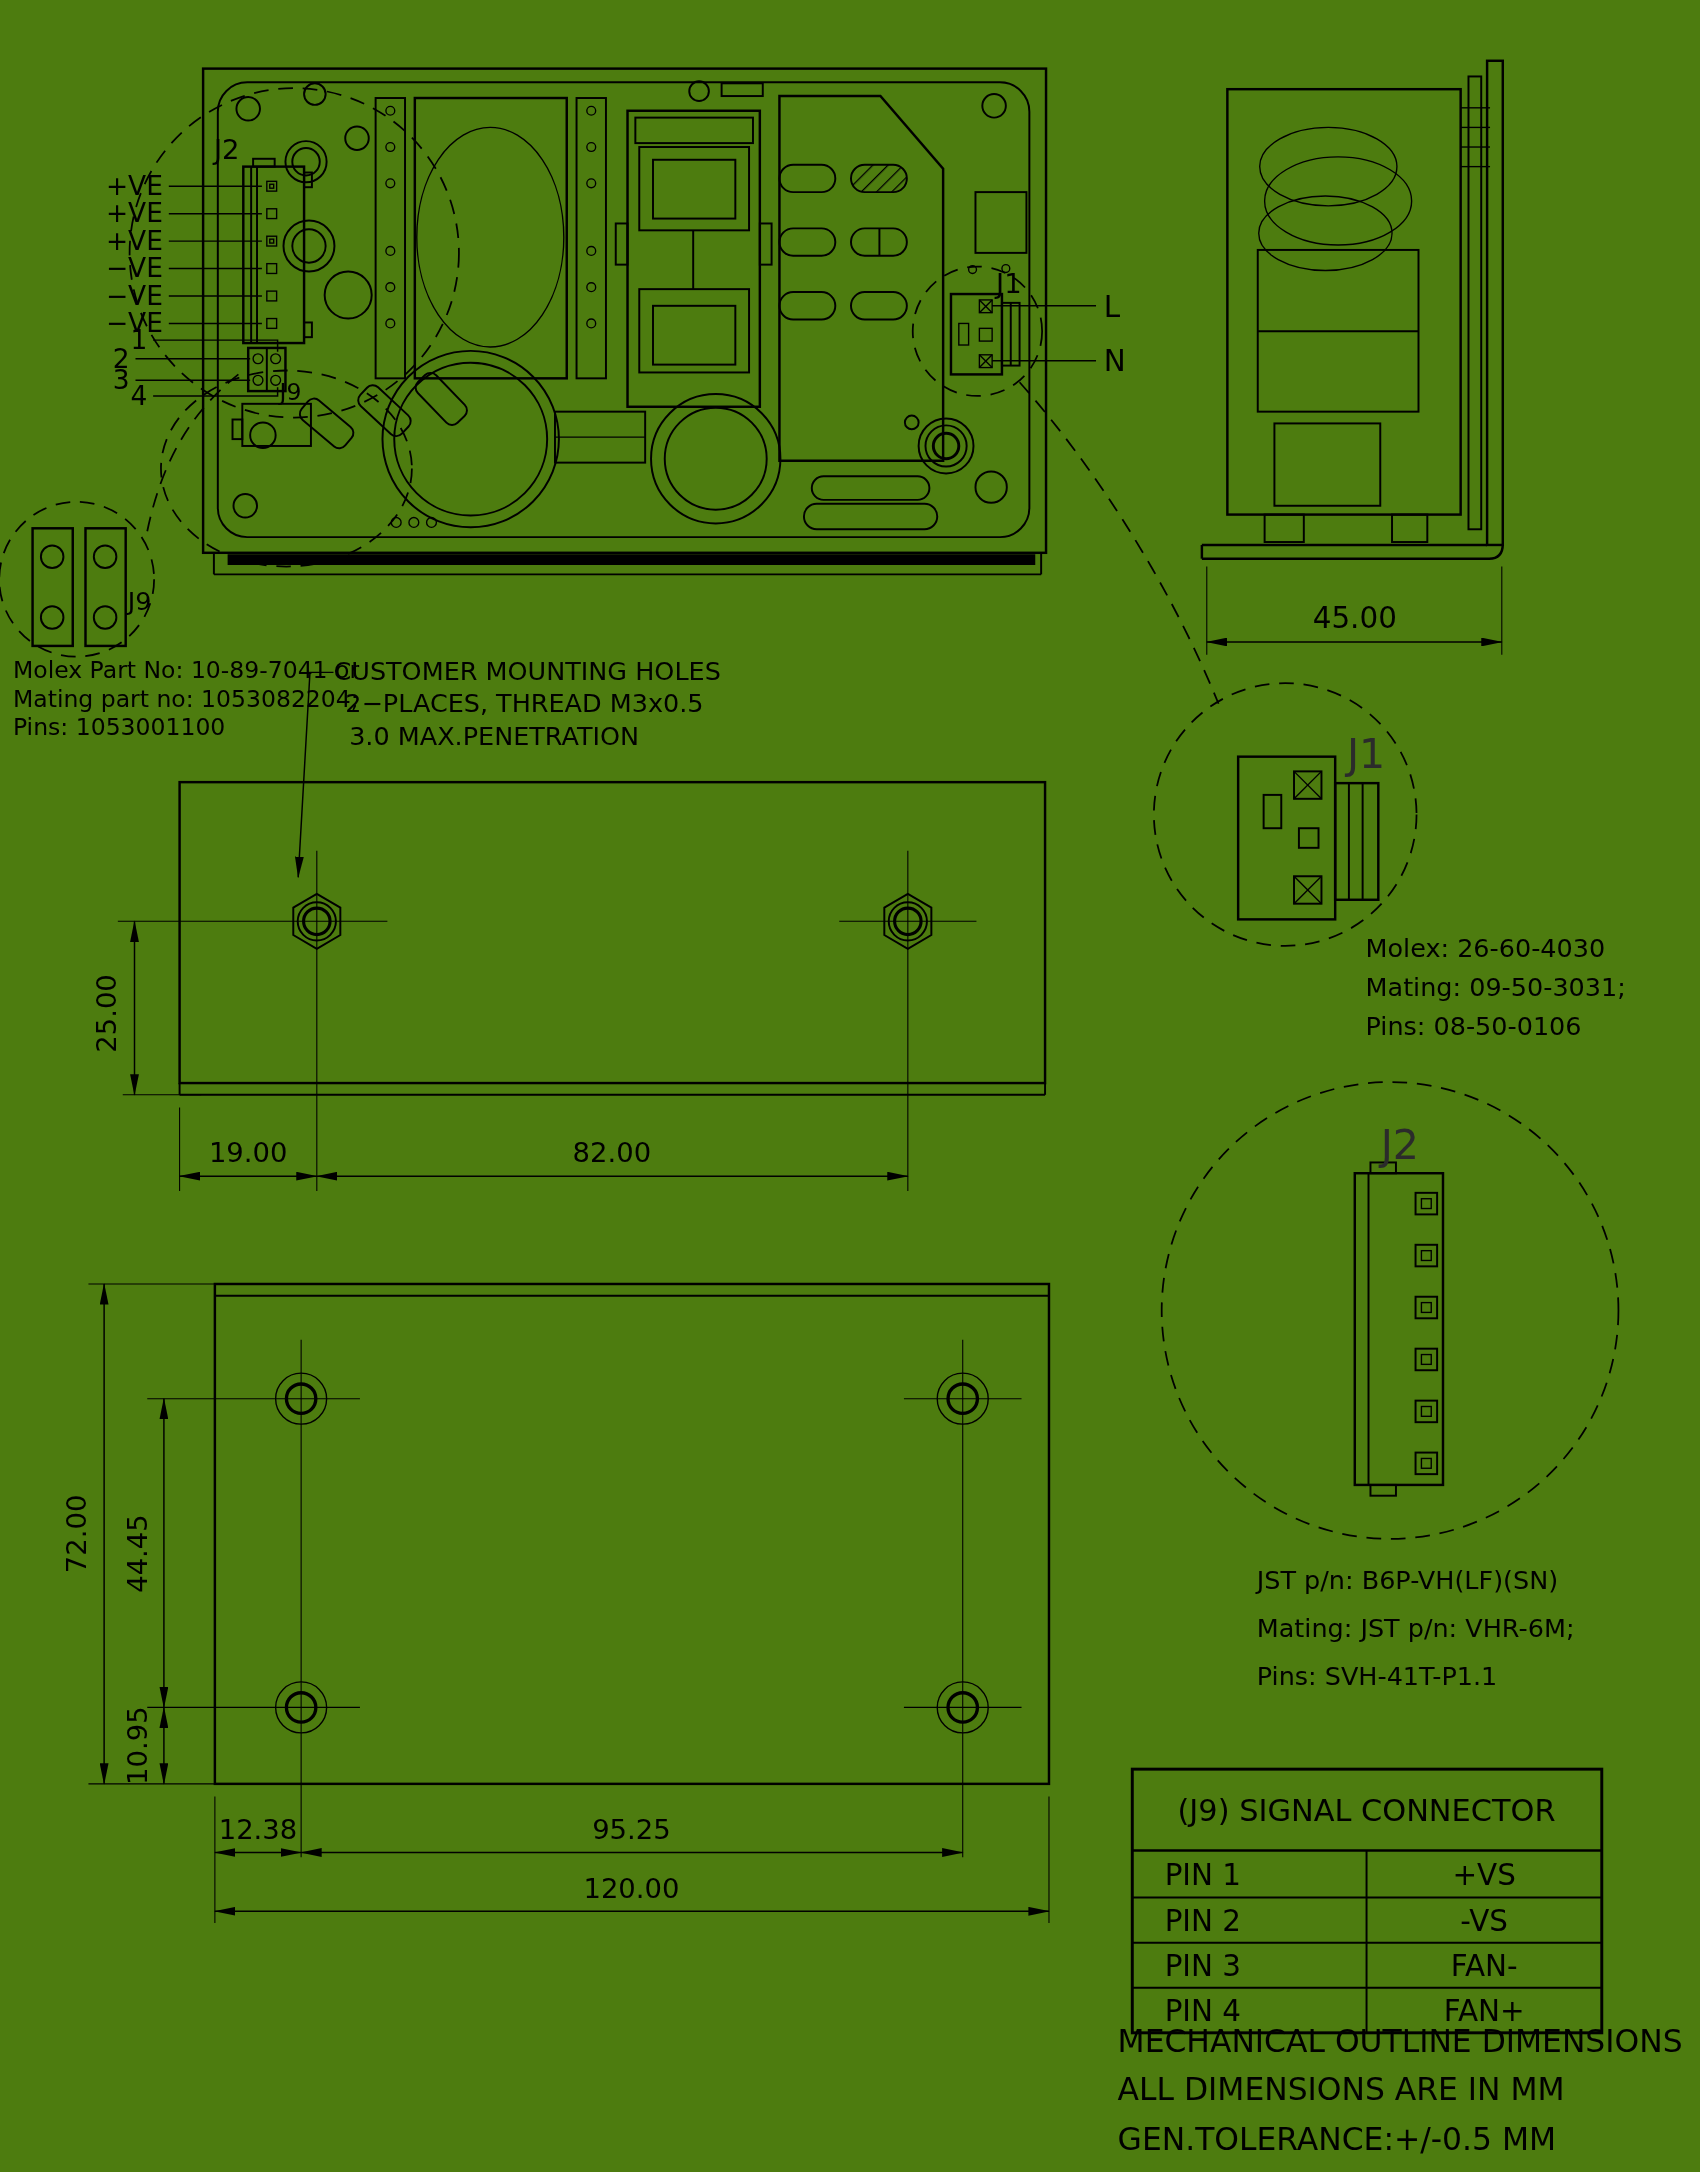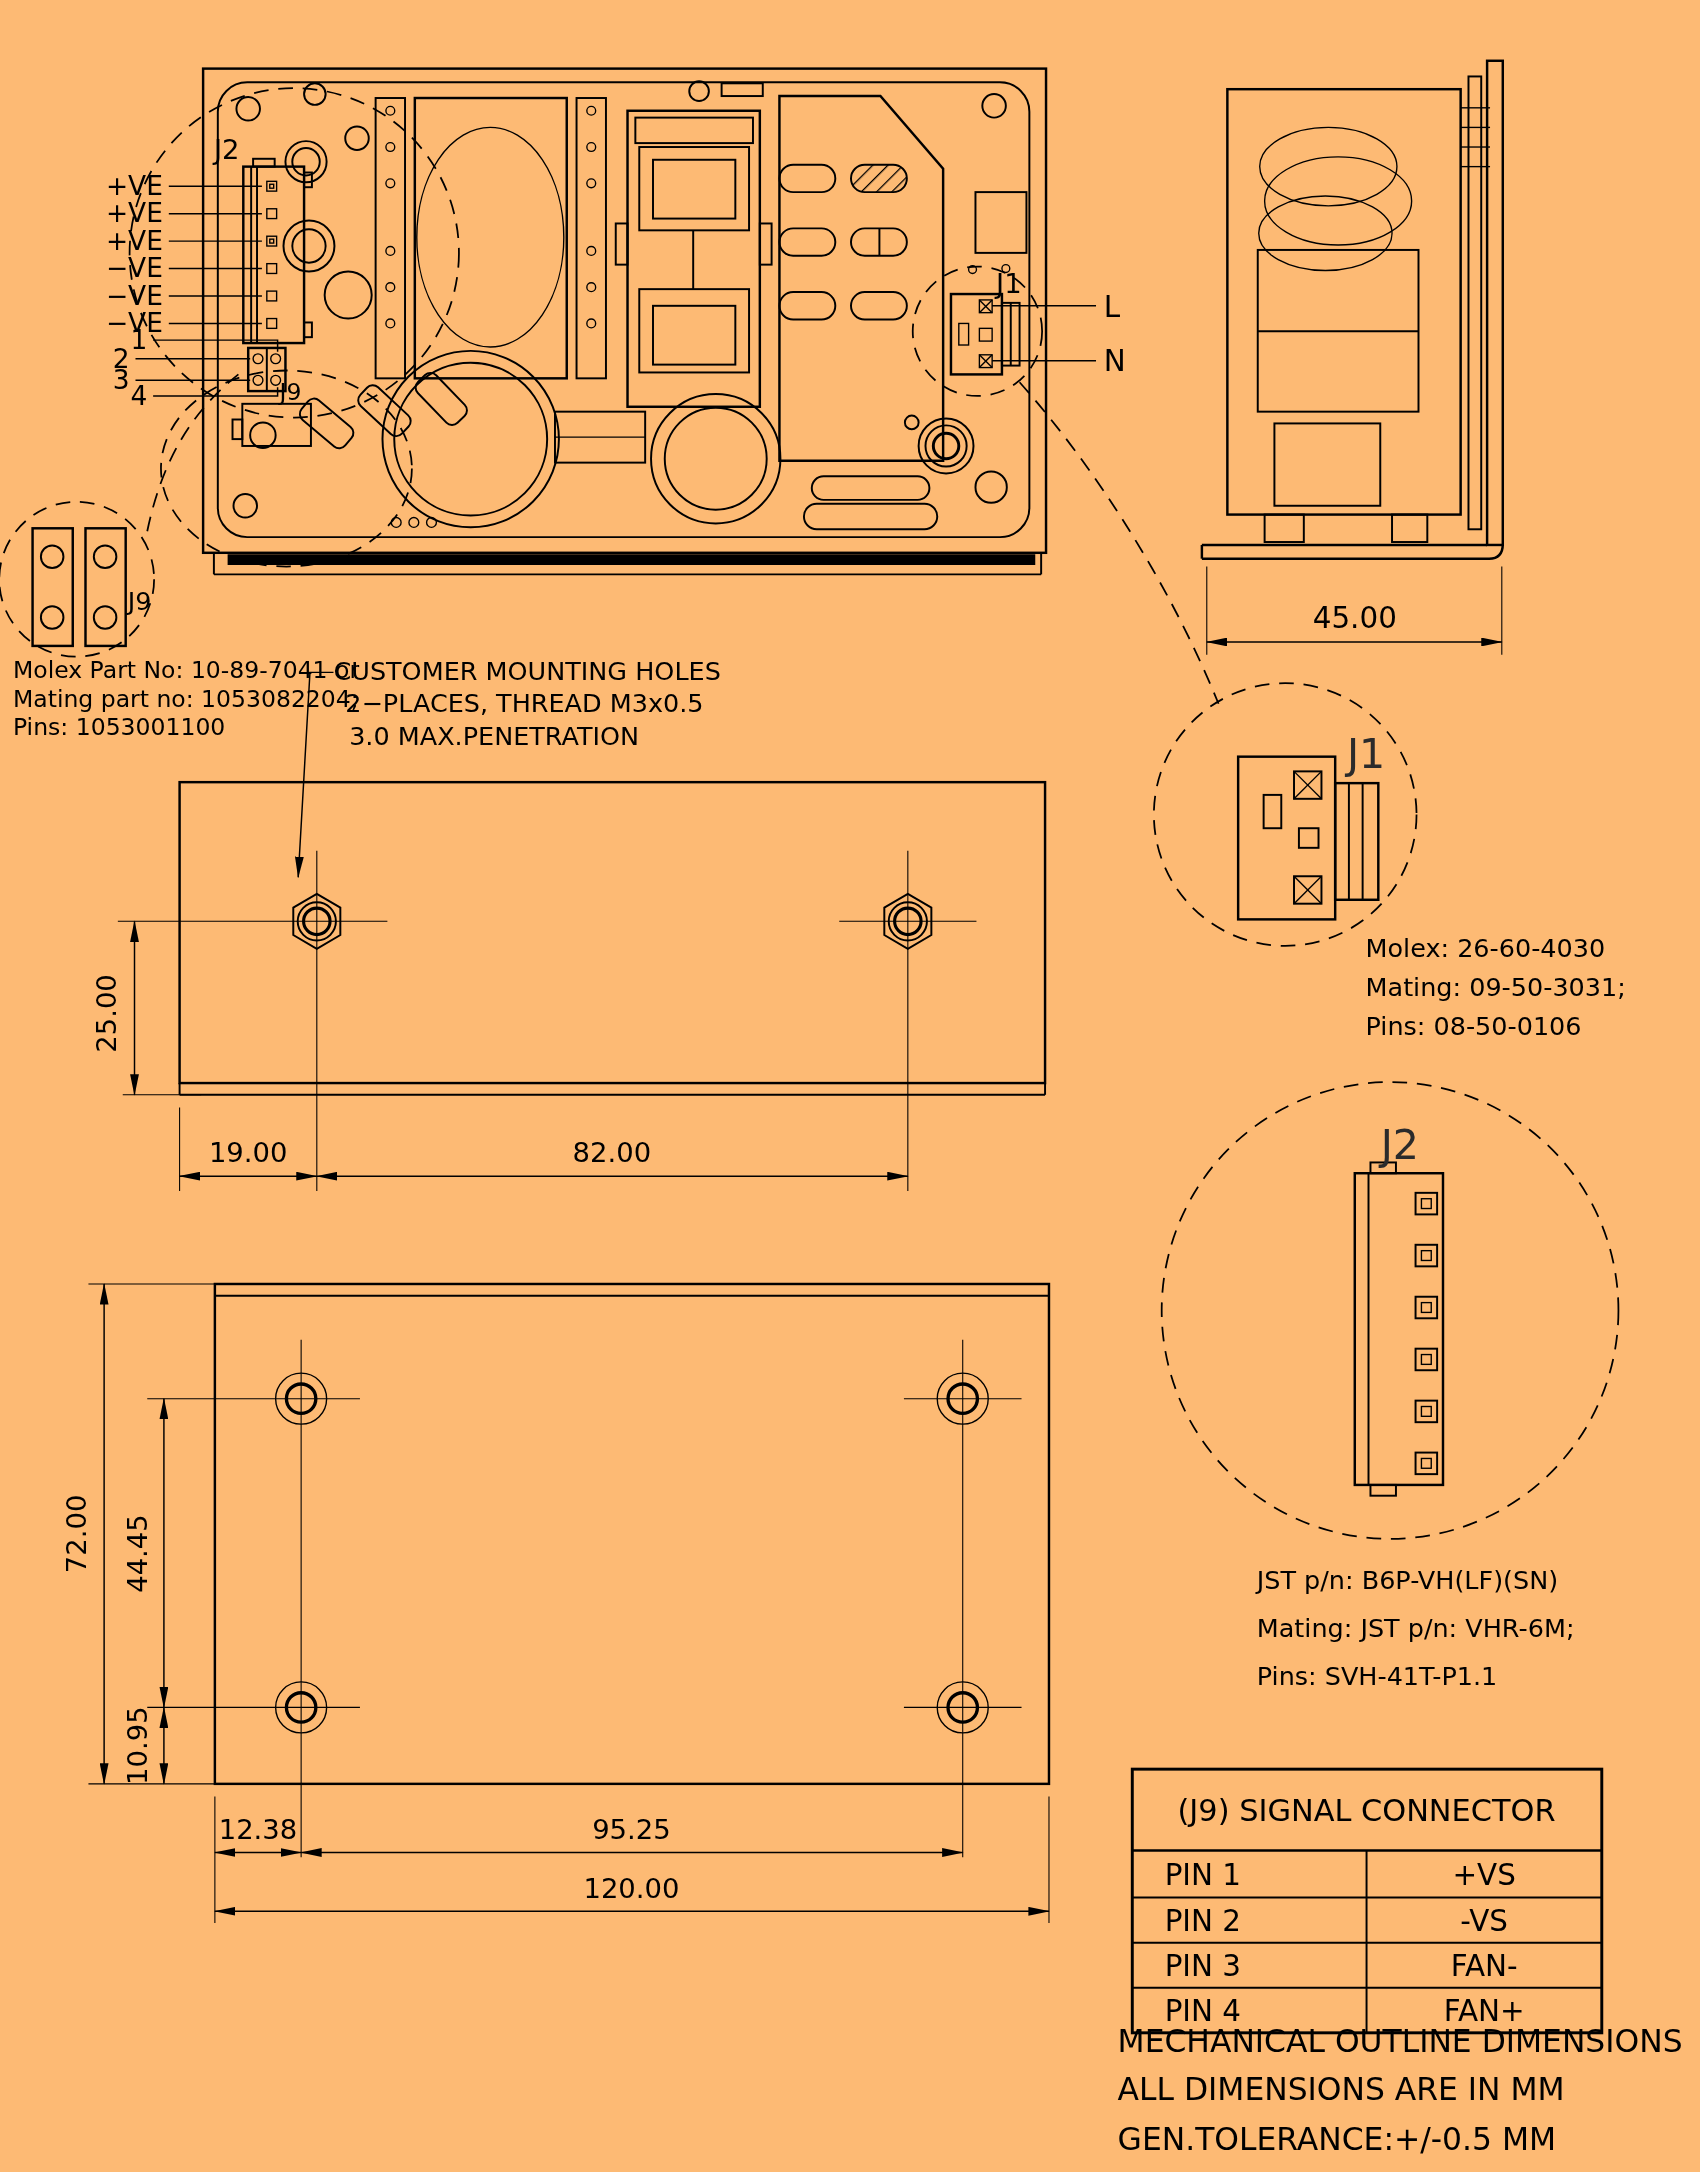--- a/index.html
+++ b/index.html
@@ -1,16 +1,16 @@
 <!DOCTYPE html>
 <html><head>
 <meta charset="utf-8">
 <style>
   html,body{margin:0;padding:0;background:#fff}
-  .page{position:relative;width:1701px;height:2172px;background:#fdba74;overflow:hidden}
+  .page{position:relative;width:1701px;height:2172px;background:#4d7c0f;overflow:hidden}
   svg{display:block}
   svg text{font-family:"DejaVu Sans","Liberation Sans",sans-serif;fill:#000}
   .o2{fill:none;stroke:#000;stroke-width:2.5}
   .o{fill:none;stroke:#000;stroke-width:2}
   .t{fill:none;stroke:#000;stroke-width:1.4}
   .c{fill:none;stroke:#000;stroke-width:1.1}
   .d{fill:none;stroke:#000;stroke-width:1.8;stroke-dasharray:15 10}
   .dm{fill:none;stroke:#000;stroke-width:1.5}
   .blk{stroke:#000;stroke-width:11}
   .s24{font-size:24px}.s26{font-size:26px}.s27{font-size:27px}.s28{font-size:28px}

